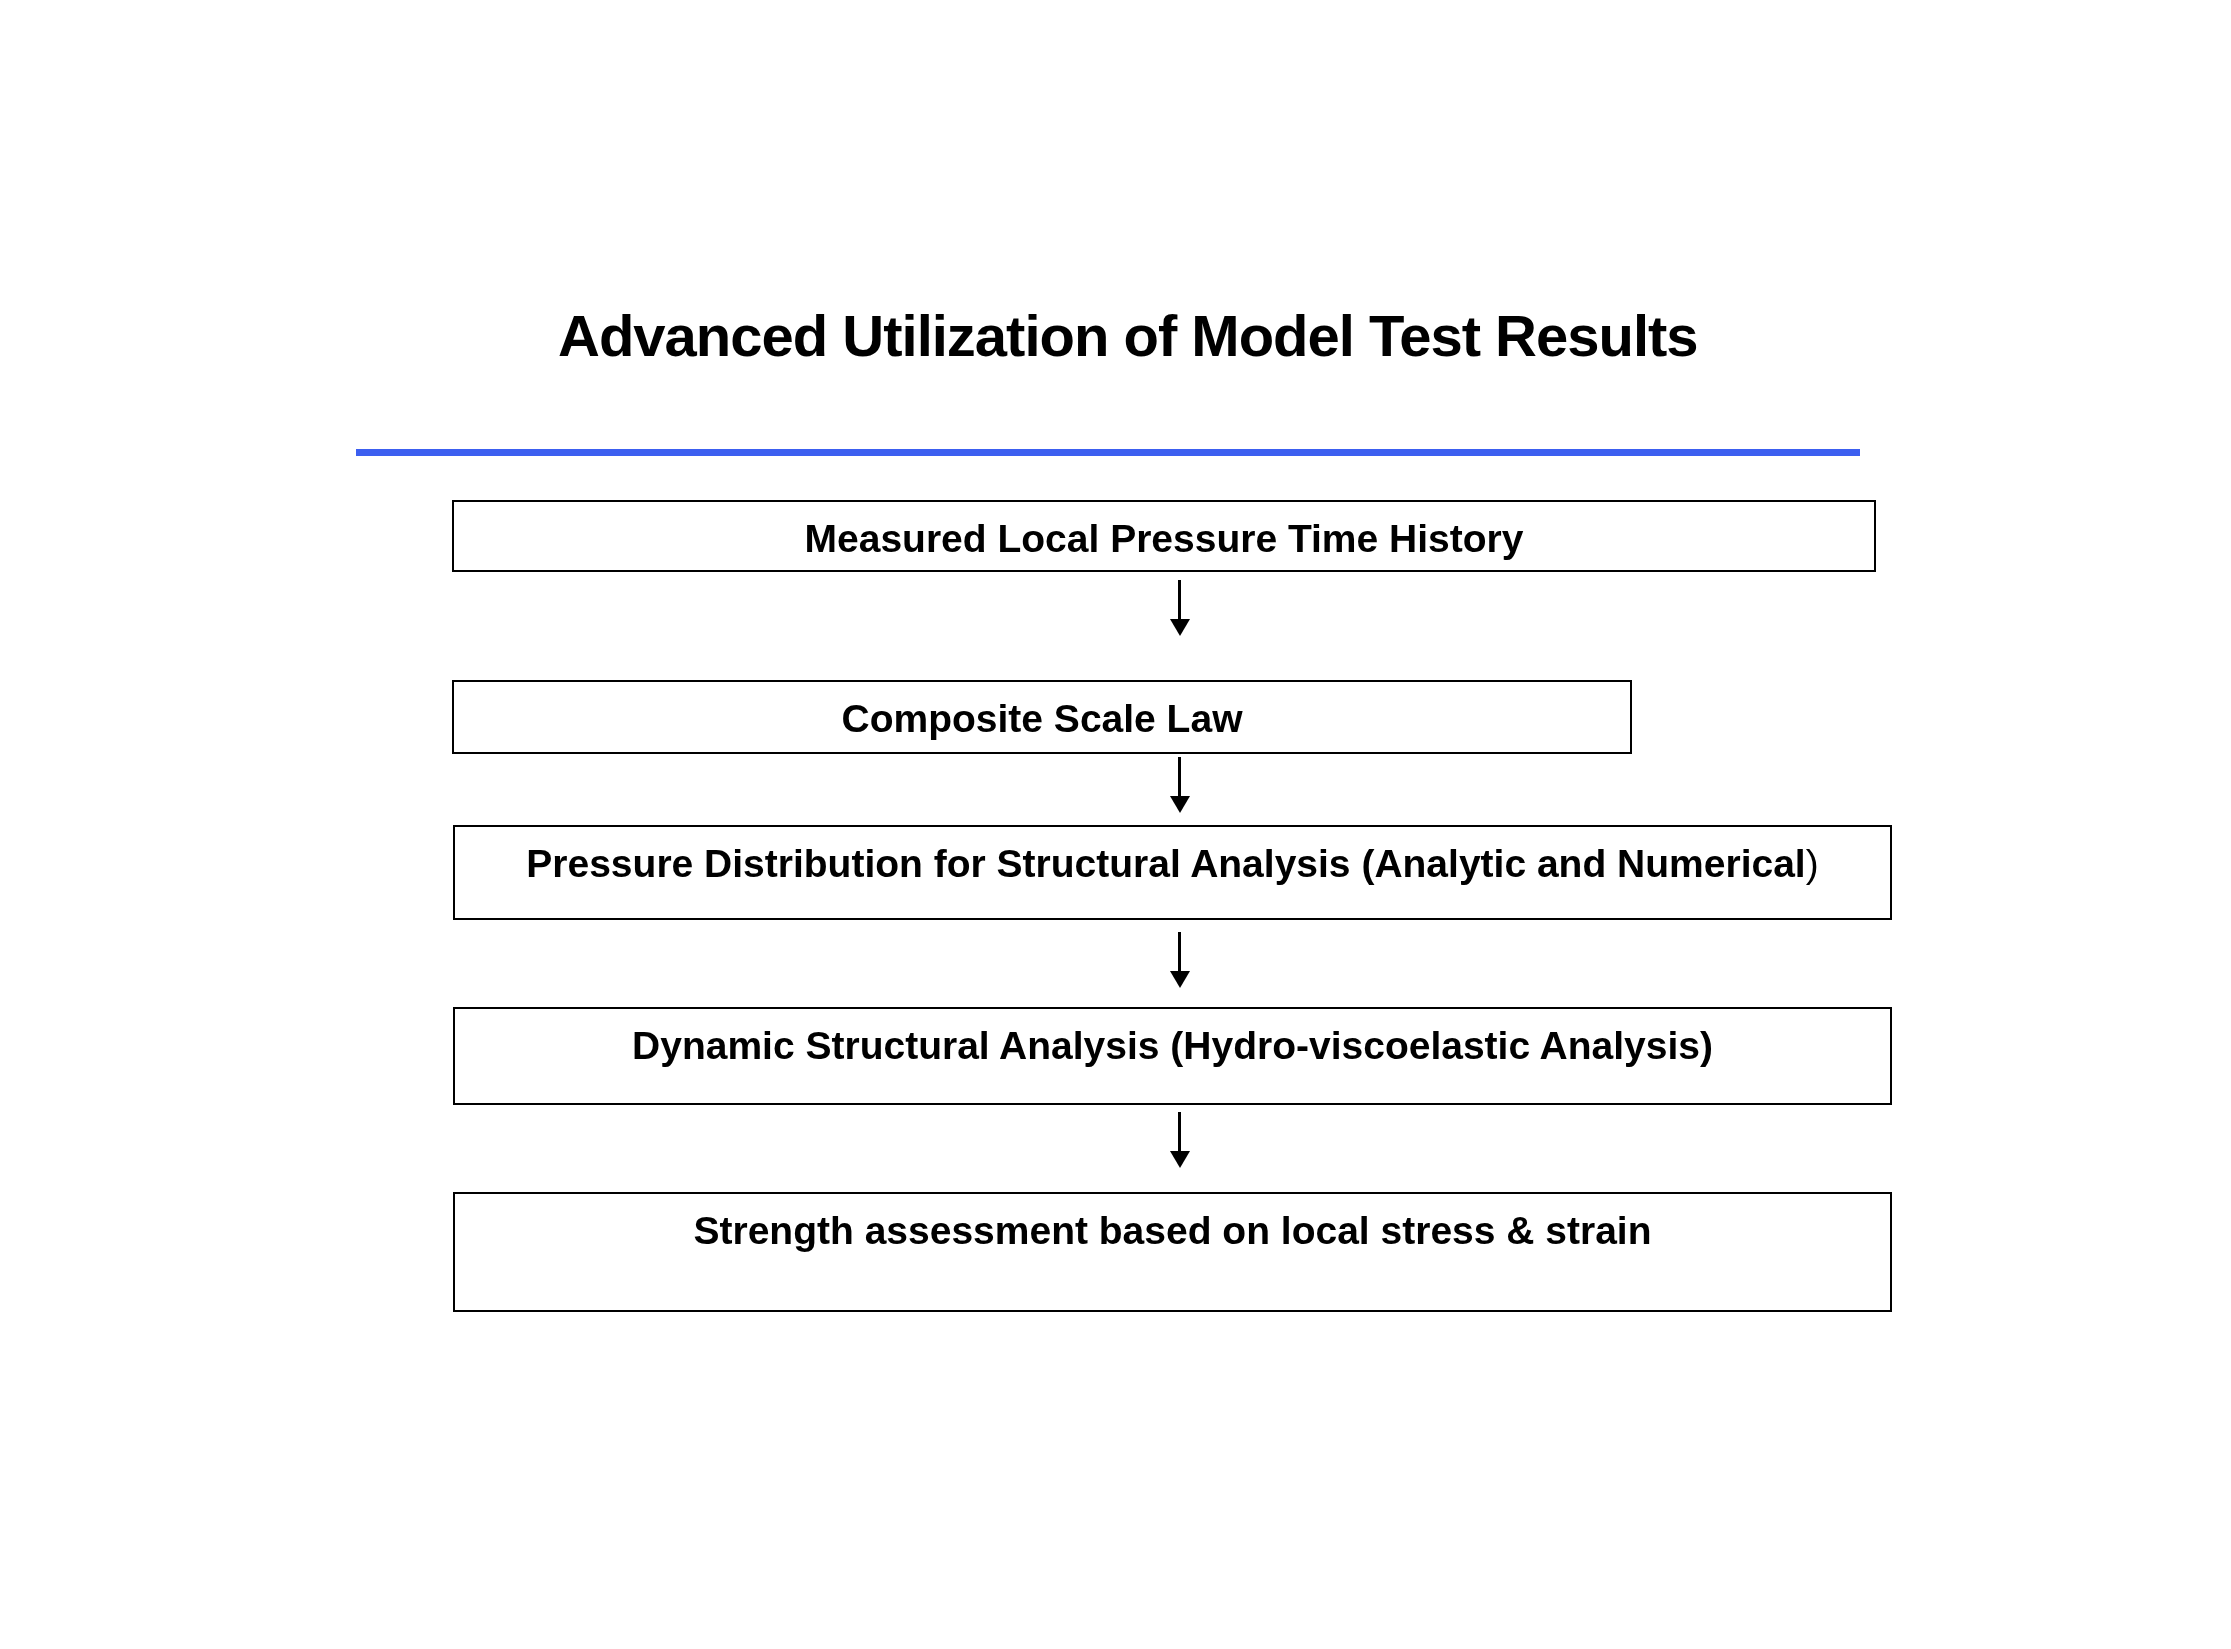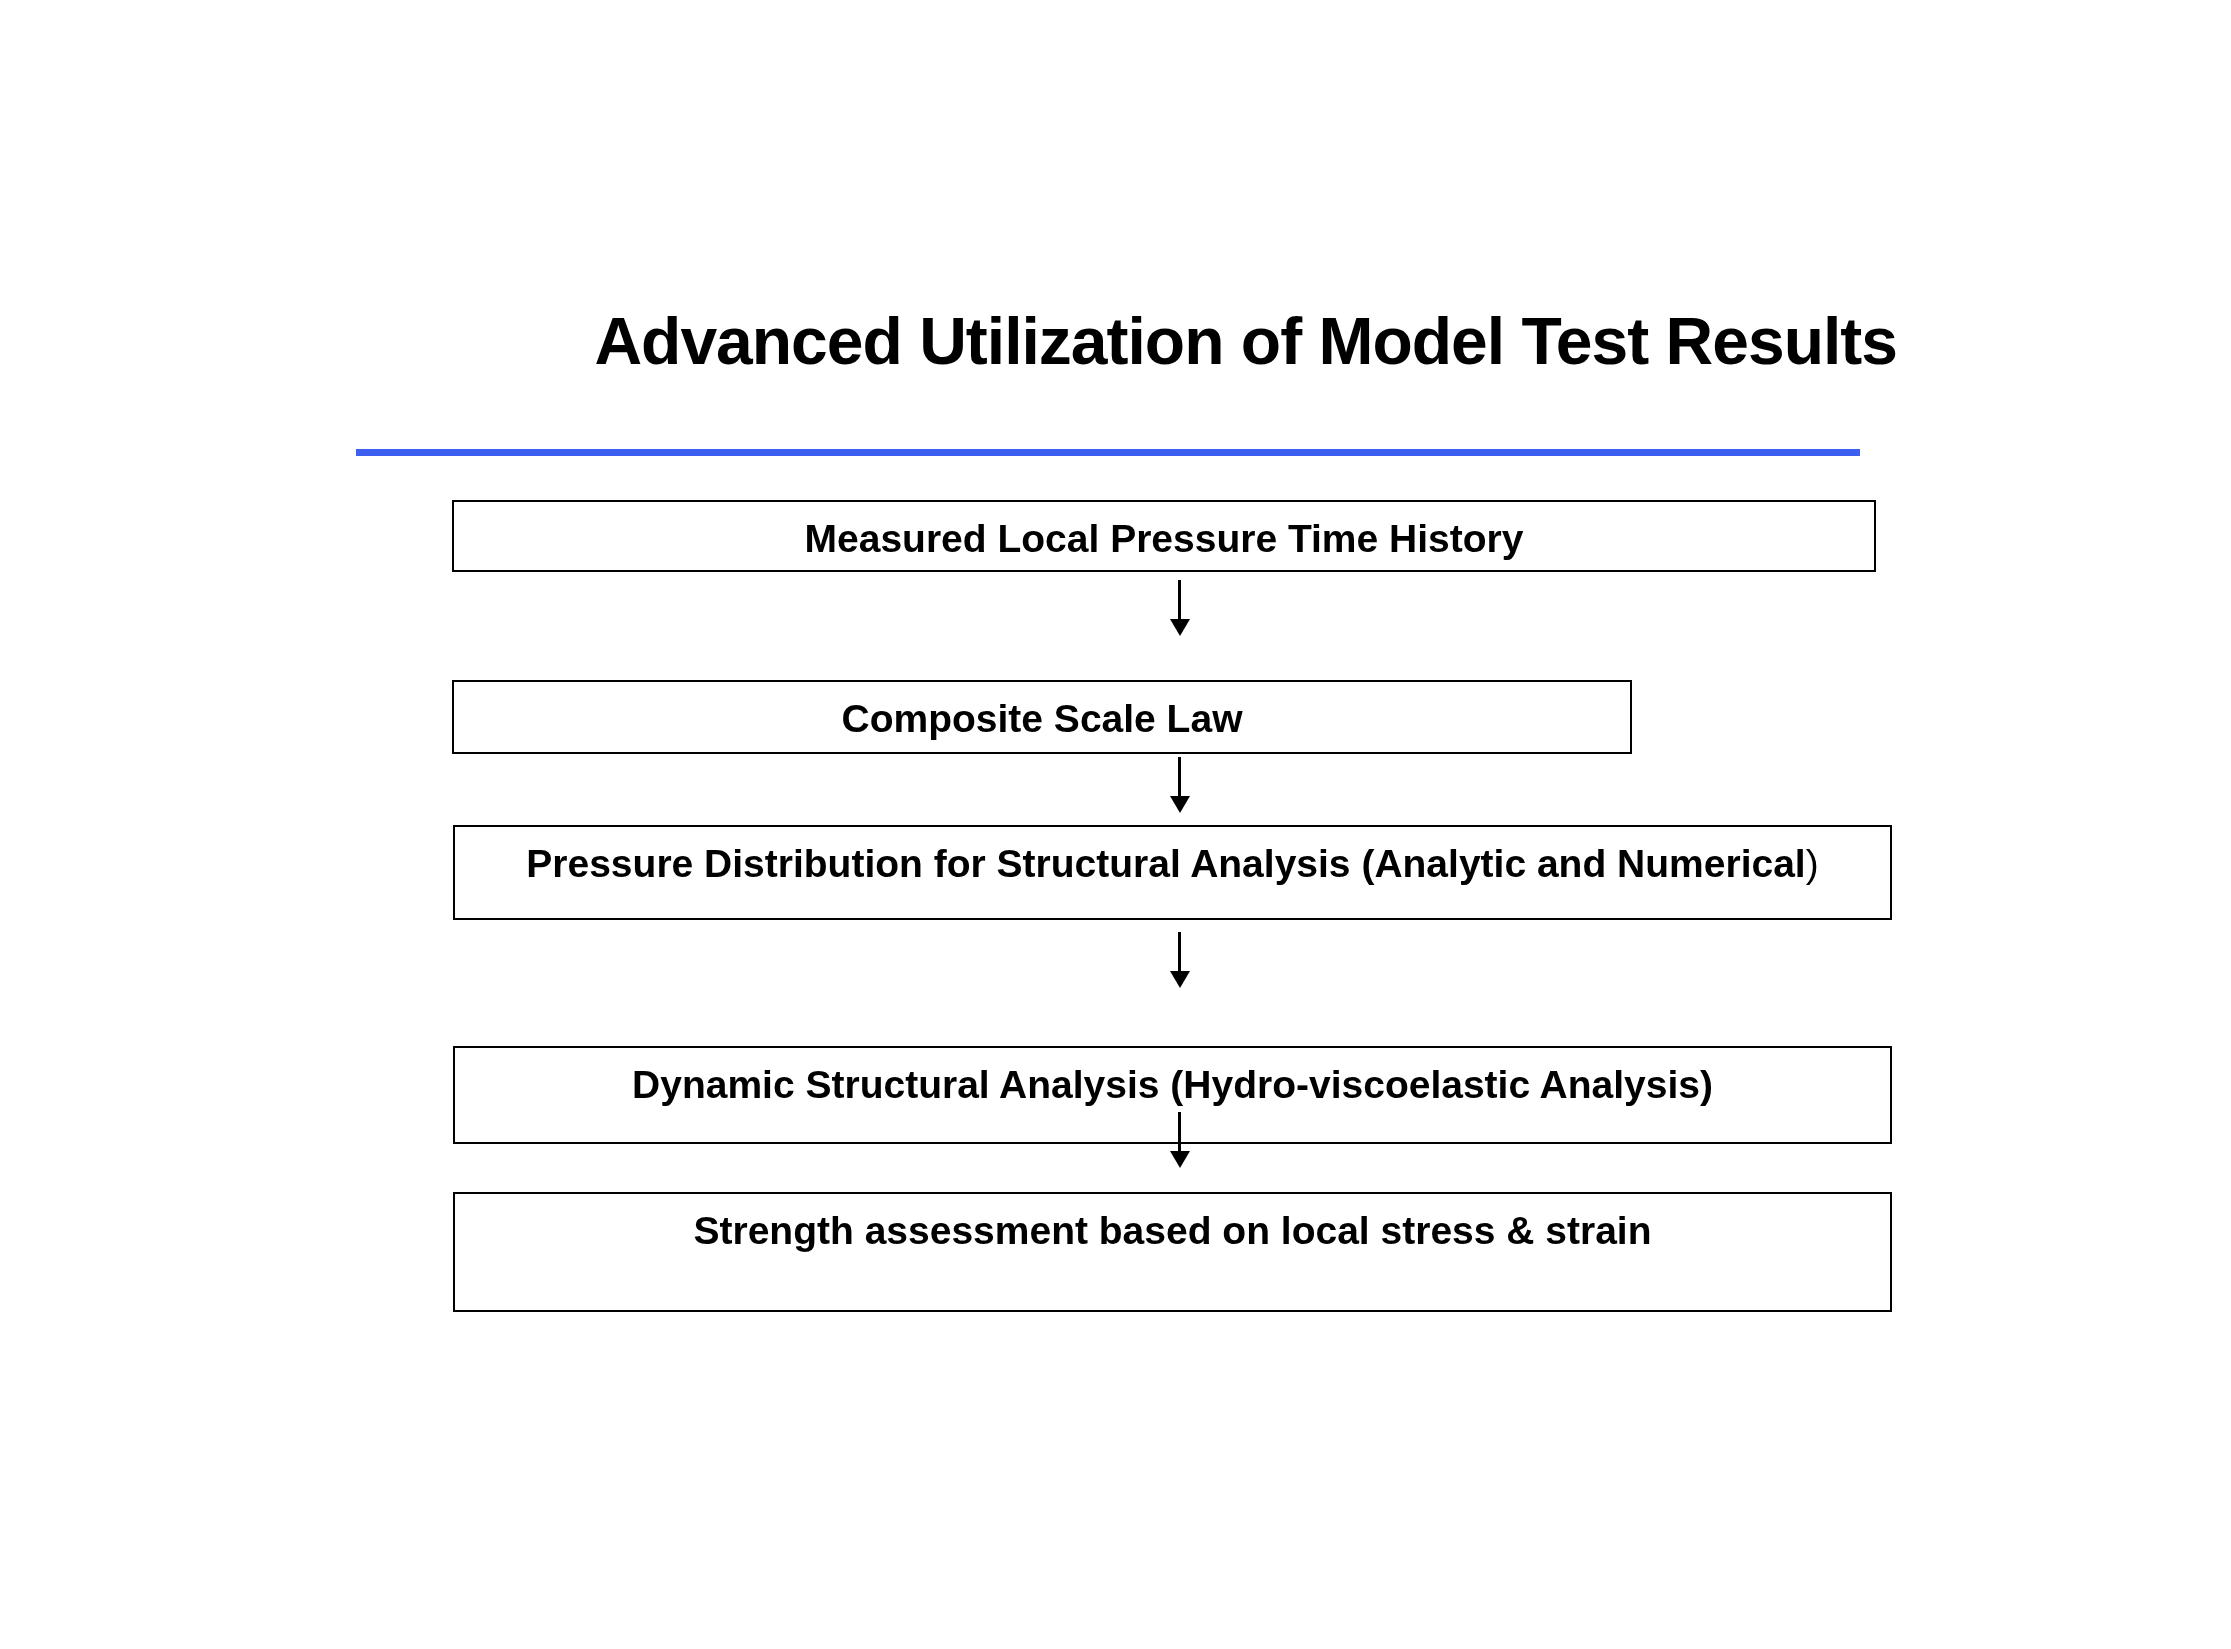--- a/index.html
+++ b/index.html
@@ -14,26 +14,26 @@
     background: #ffffff;
     overflow: hidden;
     font-family: "Liberation Sans", "DejaVu Sans", sans-serif;
     color: #000000;
   }
   .slide-title {
     position: absolute;
     left: 558px;
     top: 264px;
     width: 1339px;
-    font-size: 66px;
+    font-size: 58px;
     font-weight: 700;
     line-height: 66px;
     letter-spacing: -1px;
     white-space: nowrap;
-    text-align: right;
+    text-align: left;
   }
   .title-underline {
     position: absolute;
     left: 356px;
     top: 449px;
     width: 1504px;
     height: 6.8px;
     background: #3c5ff0; 
   }
   .flow-box {
@@ -47,21 +47,21 @@
     line-height: 39px;
     padding-top: 17px;
     white-space: nowrap;
   }
   .flow-box .suffix {
     font-weight: 400;
   }
   .box-1 { left: 452px; top: 500px; width: 1424px; height: 72px; }
   .box-2 { left: 452px; top: 680px; width: 1180px; height: 74px; }
   .box-3 { left: 453px; top: 825px; width: 1439px; height: 95px; }
-  .box-4 { left: 453px; top: 1007px; width: 1439px; height: 98px; margin-top: 39px; }
+  .box-4 { left: 453px; top: 1007px; width: 1439px; height: 98px; }
   .box-5 { left: 453px; top: 1192px; width: 1439px; height: 120px; }
 
   .flow-arrow {
     position: absolute;
     left: 1168px;
     width: 23px;
     display: flex;
     flex-direction: column;
     align-items: center;
   }

